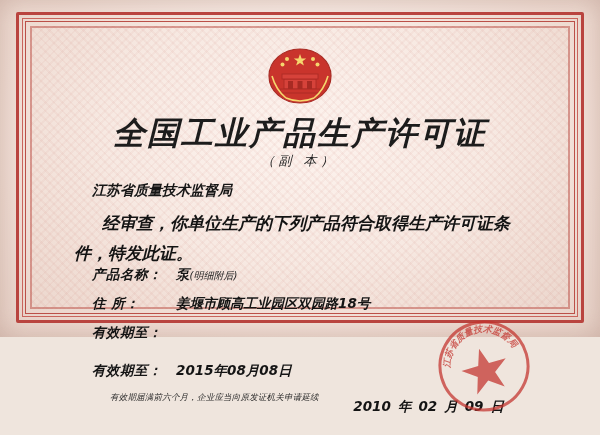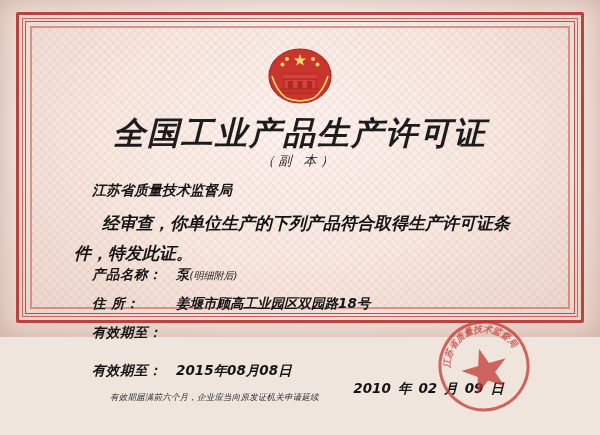--- a/index.html
+++ b/index.html
@@ -168,21 +168,21 @@
     align-items: baseline;
     flex: 0 0 auto;
   }
   .date-right {
     margin-left: auto;
     display: flex;
     align-items: baseline;
     gap: 3px;
     padding-right: 22px;
   }
-  .date-num { padding: 0 4px; }
+  .date-num { padding: 0 4px; margin-top: 18px; }
 
   .footnote {
     position: absolute;
     top: 362px;
     left: 76px;
     font-size: 8.5px;
     color: #2b2b2b;
     letter-spacing: 0.2px;
   }
 

